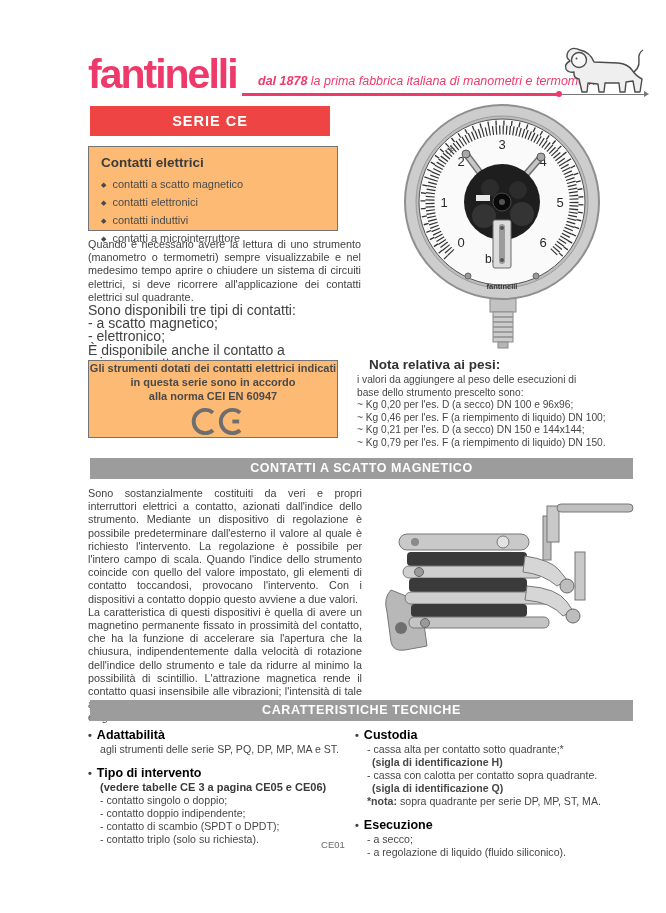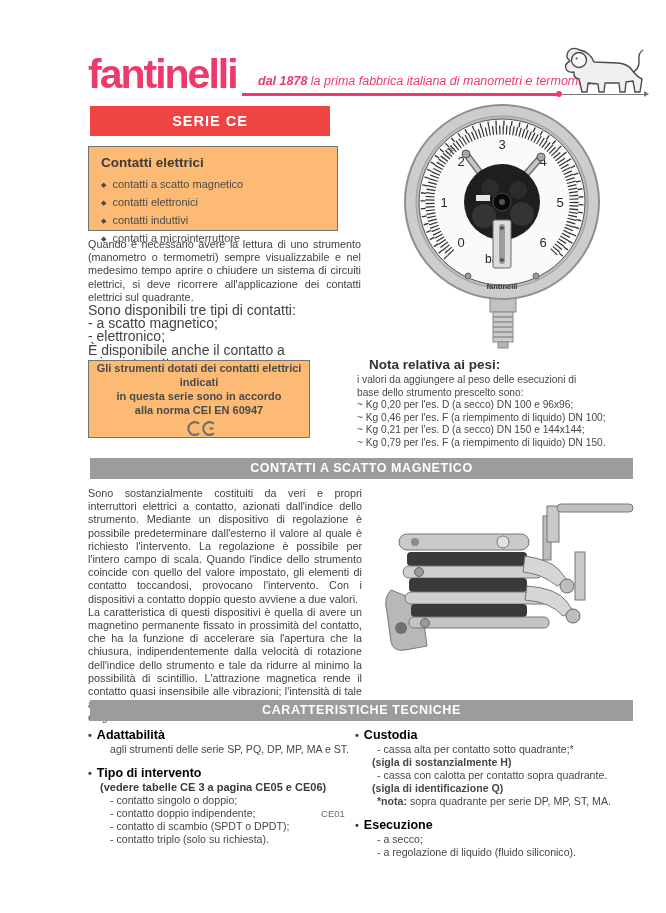--- a/index.html
+++ b/index.html
@@ -33,21 +33,21 @@
   .norma-box .ln{font-size:11px;font-weight:bold;color:#4a4a4a;line-height:14px;}
 
   .nota-title{font-size:13.5px;font-weight:bold;color:#333;margin:0 0 2px 12px;}
   .nota-line{font-size:10.2px;line-height:12.6px;color:#474747;}
 
   
   .tech-title-row{display:flex;align-items:baseline;margin-bottom:1px;}
   .tech-title-row .dot{font-size:11px;margin-right:5px;font-weight:bold;}
   .tech-title{font-size:12.5px;font-weight:bold;color:#000000;}
   .tech-sub{font-size:11px;font-weight:bold;color:#3a3a3a;line-height:13px;margin-left:12px;}
-  .tech-line{font-size:10.6px;line-height:13px;color:#474747;margin-left:22px;}
+  .tech-line{font-size:10.6px;line-height:13px;color:#474747;margin-left:12px;}
   .tech-line.bold{font-weight:bold;margin-left:17px;}
   .tech-gap{height:10px;}
   .footer{font-size:9.5px;color:#6a6a6a;}
 </style>
 </head>
 <body>
 
 <div class="page">
 
   <div class="abs logo" style="left:88px;top:54px;">fantinelli</div>
@@ -152,21 +152,21 @@
     <rect x="121" y="120" width="18" height="48" rx="2" fill="#dcdcdc" stroke="#6a6a6a"></rect>
     <rect x="127" y="124" width="6" height="40" rx="3" fill="#9c9c9c"></rect>
     <circle cx="130" cy="128" r="2" fill="#555"></circle>
     <circle cx="130" cy="160" r="2" fill="#555"></circle>
 
     <circle cx="96" cy="176" r="3" fill="#9a9a9a" stroke="#666"></circle>
     <circle cx="164" cy="176" r="3" fill="#9a9a9a" stroke="#666"></circle>
     <text x="130" y="189" font-size="7.5" font-weight="bold" fill="#333" text-anchor="middle">fantinelli</text>
   </svg>
 
-  <div class="abs gray-box norma-box" style="left:88px;top:360px;width:222px;height:78px;box-sizing:border-box;">
+  <div class="abs gray-box norma-box" style="left:88px;top:360px;width:250px;height:78px;box-sizing:border-box;">
     <div class="ln">Gli strumenti dotati dei contatti elettrici indicati</div>
     <div class="ln">in questa serie sono in accordo</div>
     <div class="ln">alla norma CEI EN 60947</div>
     <svg width="62" height="32" viewBox="0 0 62 32" style="margin-top:3px;">
       <g fill="none" stroke="#6e6e6e" stroke-width="4">
         <path d="M 31 7 A 12 12 0 1 0 31 25"></path>
         <path d="M 59 7 A 12 12 0 1 0 59 25"></path>
         <path d="M 51 16 h 7"></path>
       </g>
     </svg>
@@ -236,28 +236,28 @@
     <div class="tech-line">- contatto di scambio (SPDT o DPDT);</div>
     <div class="tech-line">- contatto triplo (solo su richiesta).</div>
   </div>
 
   <div class="abs" style="left:355px;top:728px;width:290px;">
     <div class="tech-title-row">
       <span class="dot">•</span>
       <span class="tech-title">Custodia</span>
     </div>
     <div class="tech-line">- cassa alta per contatto sotto quadrante;*</div>
-    <div class="tech-line bold">(sigla di sostanzialmente H)</div>
+    <div class="tech-line bold">(sigla di identificazione H)</div>
     <div class="tech-line">- cassa con calotta per contatto sopra quadrante.</div>
     <div class="tech-line bold">(sigla di identificazione Q)</div>
     <div class="tech-line"><b>*nota:</b><span> sopra quadrante per serie DP, MP, ST, MA.</span></div>
     <div class="tech-gap"></div>
     <div class="tech-title-row">
       <span class="dot">•</span>
       <span class="tech-title">Esecuzione</span>
     </div>
     <div class="tech-line">- a secco;</div>
     <div class="tech-line">- a regolazione di liquido (fluido siliconico).</div>
   </div>
 
-  <div class="abs footer" style="left:0;top:808px;width:666px;text-align:center;">CE01</div>
+  <div class="abs footer" style="left:0;top:839px;width:666px;text-align:center;">CE01</div>
 
 </div>
 
 </body></html>

